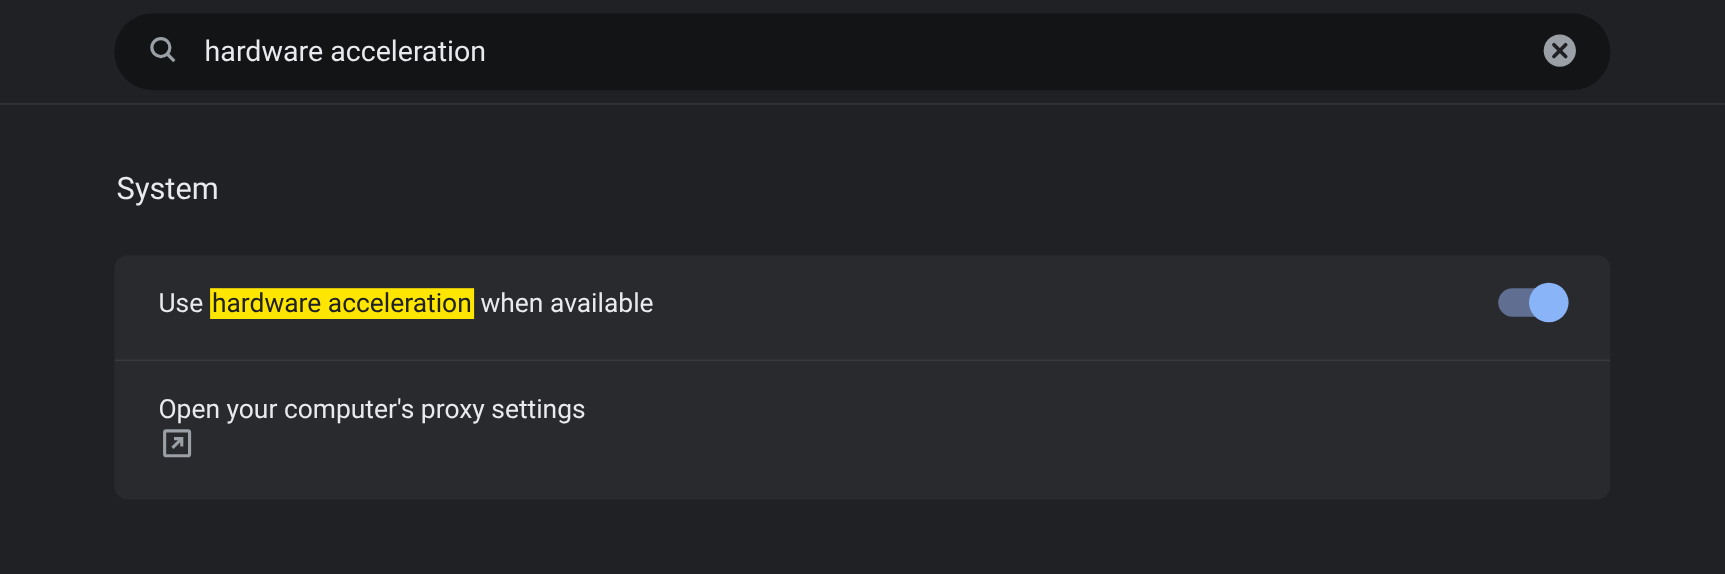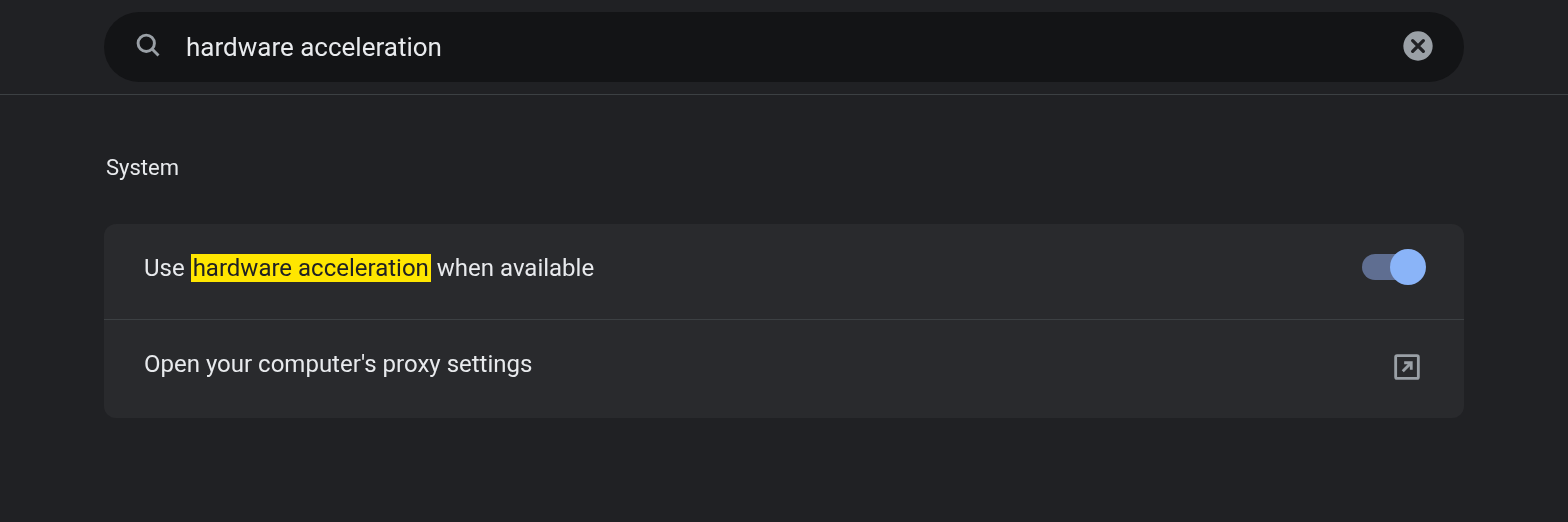--- a/index.html
+++ b/index.html
@@ -68,21 +68,21 @@
     }
     
     .content-area {
       max-width: 1360px;
       margin: 0 auto;
       padding-top: 60px;
     }
     
     .section-title {
       color: #e8eaed;
-      font-size: 22px;
+      font-size: 28px;
       font-weight: 400;
       margin-bottom: 44px;
       padding-left: 2px;
     }
     
     .settings-card {
       background-color: #292a2d;
       border-radius: 12px;
       overflow: hidden;
     }
@@ -132,20 +132,21 @@
     }
     
     .external-link-icon {
       color: #9aa0a6;
       flex-shrink: 0;
       cursor: pointer;
     }
     
     .setting-row.clickable {
       cursor: pointer;
+      flex-direction: column;
     }
   </style>
 </head>
 <body>
 
 <div class="search-bar-container">
   <div class="search-bar">
     <span class="search-icon">
       <svg width="28" height="28" viewBox="0 0 24 24" fill="none" stroke="currentColor" stroke-width="2.5">
         <circle cx="10.5" cy="10.5" r="7"></circle>

